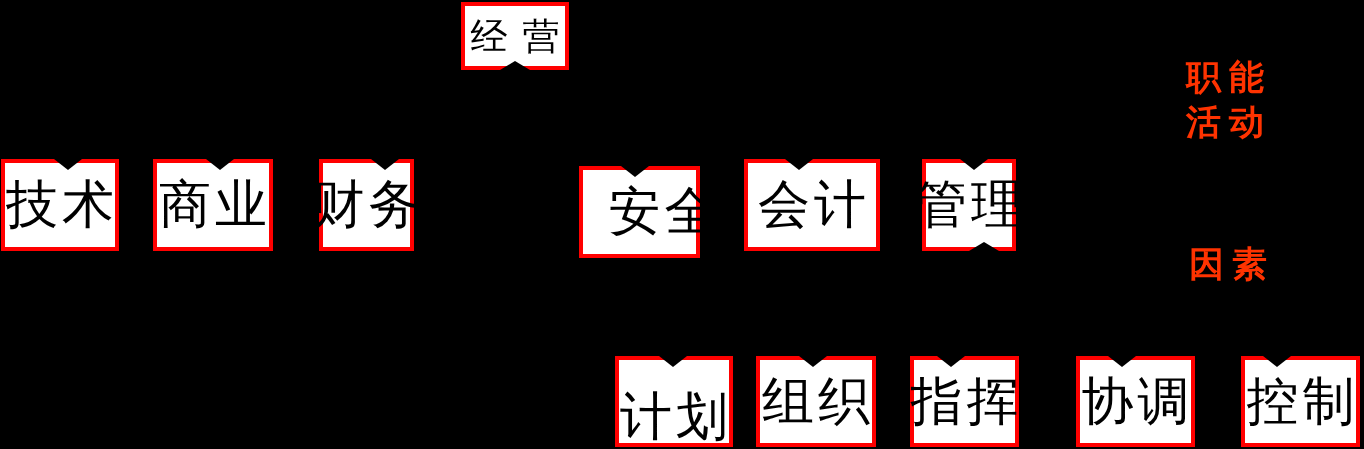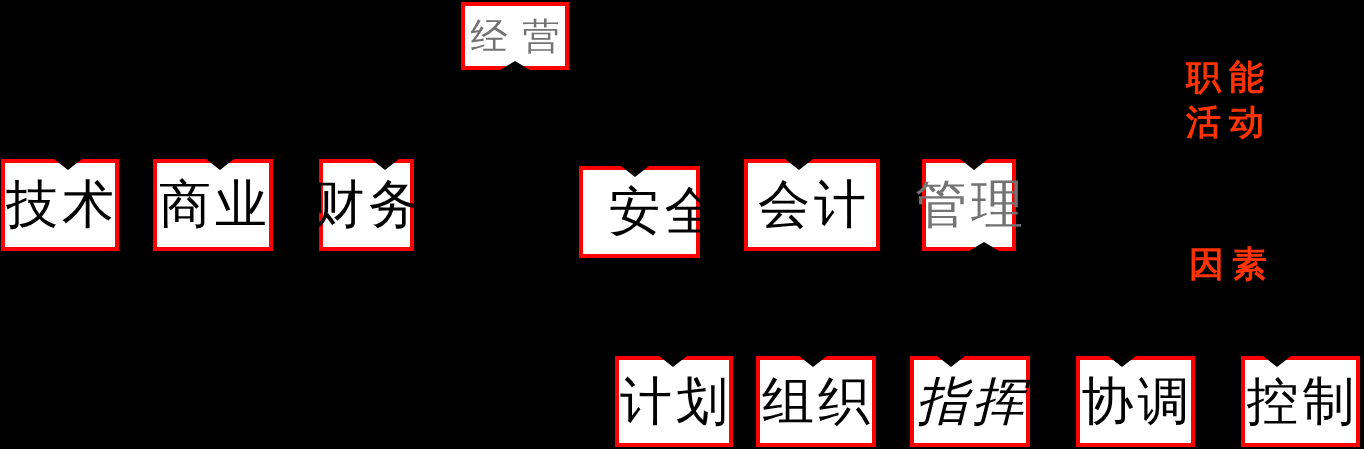--- a/index.html
+++ b/index.html
@@ -7,35 +7,35 @@
     position:relative;width:1364px;height:449px;background:#000000;overflow:hidden;
     font-family:"Liberation Serif","DejaVu Serif",serif;
   }
   .connectors{position:absolute;left:0;top:0;width:1364px;height:449px;}
   .box{
     position:absolute;box-sizing:border-box;background:#ffffff;border:4px solid #ff0000;
     display:flex;align-items:center;justify-content:center;
     color:#000000;font-size:52px;line-height:1;white-space:nowrap;
   }
   .box .lbl{letter-spacing:4px;margin-right:-4px;}
-  .accent{color:#737373;}
+  .accent{color:#000000;}
   
   .b-root{left:461px;top:2px;width:108px;height:68px;font-size:37px;}
   .b-root .lbl{letter-spacing:15px;margin-right:-15px;}
   
   .b-f0{left:1px;  top:159px;width:118px;height:92px;}
   .b-f1{left:153px;top:159px;width:120px;height:92px;}
   .b-f2{left:319px;top:159px;width:95px;height:92px;}
   .b-f3{left:579px;top:166px;width:121px;height:92px;padding-left:46px;}
   .b-f4{left:744px;top:159px;width:136px;height:92px;}
   .b-f5{left:922px;top:159px;width:94px;height:92px;}
   
-  .b-e0{left:615px; top:356px;width:118px;height:91px;}
+  .b-e0{left:615px; top:356px;width:118px;height:91px;align-items:flex-end;}
   .b-e1{left:756px; top:356px;width:120px;height:91px;}
-  .b-e2{left:910px; top:356px;width:120px;height:91px;font-style:italic;}
+  .b-e2{left:910px; top:356px;width:109px;height:91px;}
   .b-e3{left:1076px;top:356px;width:119px;height:91px;}
   .b-e4{left:1241px;top:356px;width:119px;height:91px;}
   
   .tip-top{
     position:absolute;top:-4px;width:0;height:0;transform:translateX(-50%);
     border-left:14px solid transparent;border-right:14px solid transparent;
     border-top:11px solid #000000;
   }
   .tip-bottom{
     position:absolute;bottom:-4px;width:0;height:0;transform:translateX(-50%);

